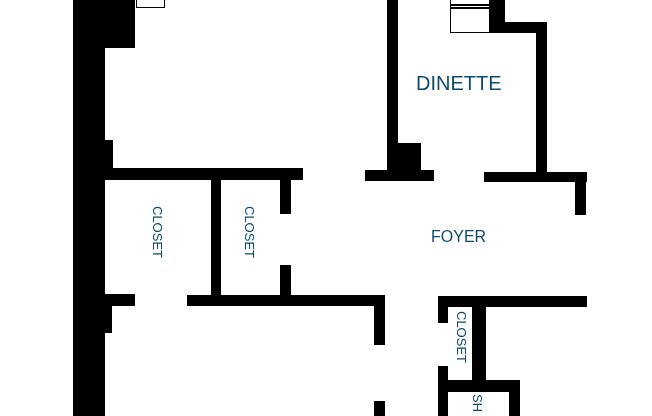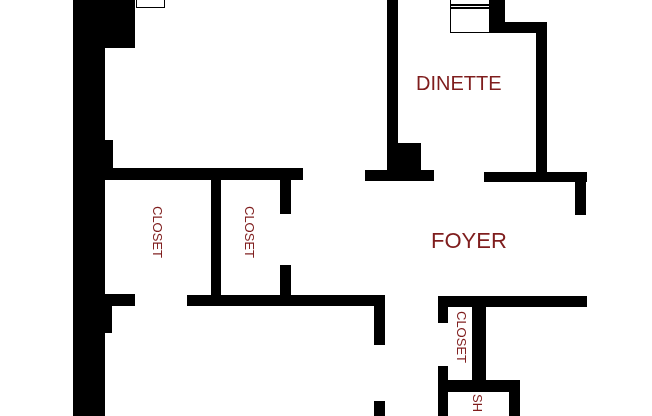--- a/index.html
+++ b/index.html
@@ -1,19 +1,19 @@
 <!DOCTYPE html>
 <html><head>
 <meta charset="utf-8">
 <style>
   html, body { margin: 0; padding: 0; background: #ffffff; }
   body { width: 652px; height: 416px; position: relative; overflow: hidden; font-family: "Liberation Sans", sans-serif; }
   .w { position: absolute; background: #000000; }
   .win { position: absolute; background: #ffffff; border: 1.5px solid #000000; box-sizing: border-box; }
-  .lbl { position: absolute; color: #7f1d1d; font-family: "Liberation Sans", sans-serif; white-space: nowrap; }
+  .lbl { position: absolute; color: #0c4a6e; font-family: "Liberation Sans", sans-serif; white-space: nowrap; }
   .vert { writing-mode: vertical-rl; letter-spacing: 0px; }
 </style>
 </head>
 <body>
 
 <div>
 
   <div class="w" style="left:73px;top:0;width:32px;height:416px;"></div>
   <div class="w" style="left:73px;top:0;width:62px;height:48px;"></div>
   <div class="w" style="left:105px;top:140px;width:8px;height:30px;"></div>
@@ -43,18 +43,18 @@
   <div class="w" style="left:575px;top:172px;width:11px;height:43px;"></div>
 
   <div class="w" style="left:438px;top:296px;width:149px;height:11px;"></div>
   <div class="w" style="left:438px;top:296px;width:10px;height:27px;"></div>
   <div class="w" style="left:438px;top:366px;width:10px;height:50px;"></div>
   <div class="w" style="left:472px;top:296px;width:14px;height:96px;"></div>
   <div class="w" style="left:448px;top:380px;width:72px;height:12px;"></div>
   <div class="w" style="left:509px;top:380px;width:11px;height:36px;"></div>
 
   <div class="lbl" style="left:416px;top:72px;font-size:20px;">DINETTE</div>
-  <div class="lbl" style="left:431px;top:228px;font-size:22px;">FOYER</div>
+  <div class="lbl" style="left:431px;top:228px;font-size:16px;">FOYER</div>
   <div class="lbl vert" style="left:150px;top:206px;font-size:13px;">CLOSET</div>
   <div class="lbl vert" style="left:242px;top:206px;font-size:13px;">CLOSET</div>
   <div class="lbl vert" style="left:454px;top:311px;font-size:13px;">CLOSET</div>
   <div class="lbl vert" style="left:470px;top:394px;font-size:13px;">SH</div>
 </div>
 
 </body></html>

